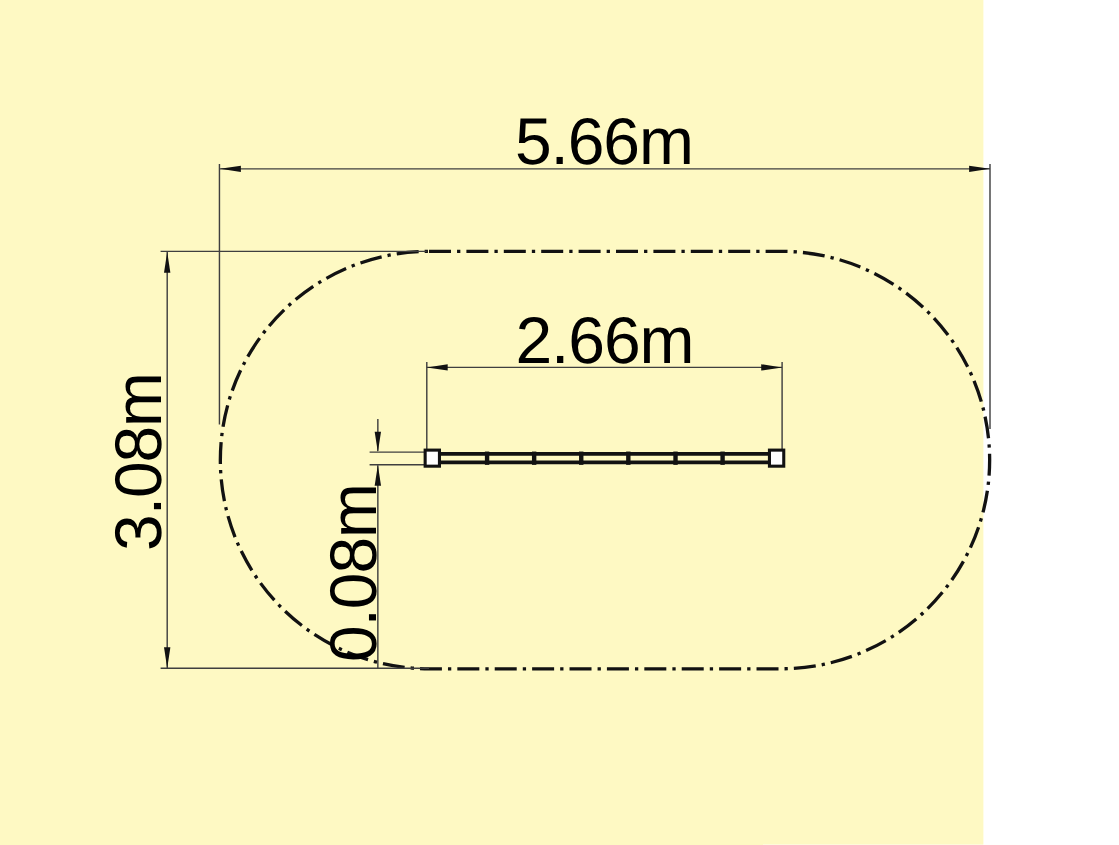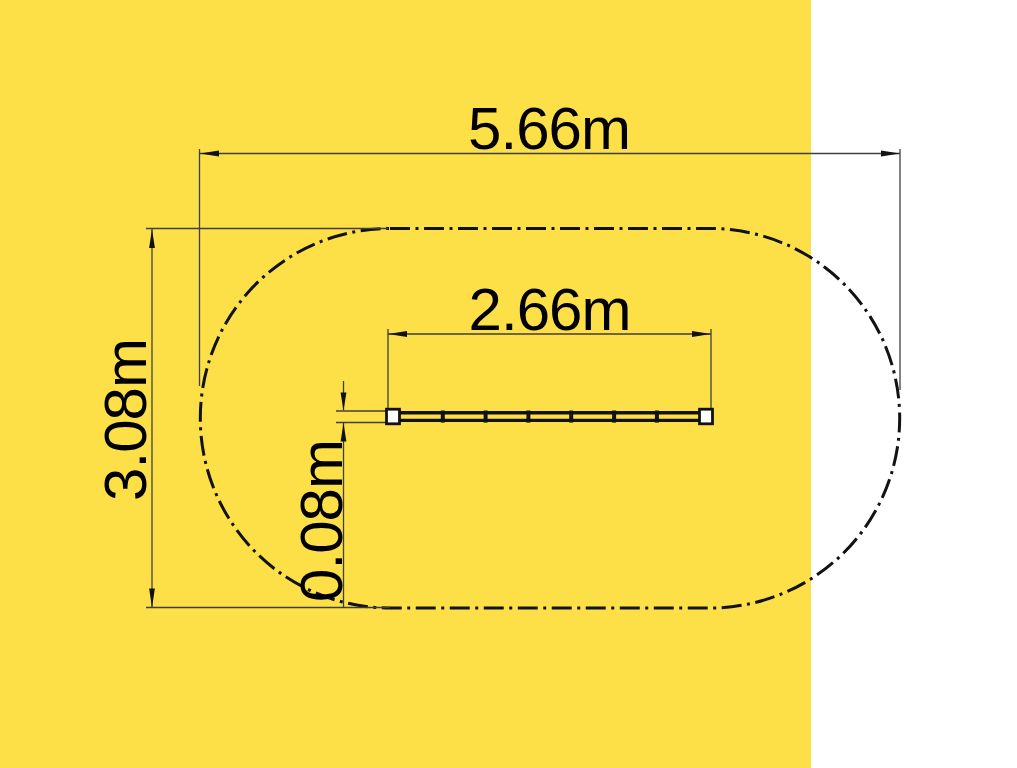--- a/index.html
+++ b/index.html
@@ -6,23 +6,23 @@
     margin: 0;
     padding: 0;
     background: #ffffff;
     width: 1017px;
     height: 768px;
     overflow: hidden;
     font-family: "Liberation Sans", sans-serif;
   }
   #stage {
     position: relative;
-    width: 811px;
+    width: 894px;
     height: 768px;
-    background: #fde047;
+    background: #fef9c3;
   }
   svg { display: block; }
   text.dim-label {
     font-family: "Liberation Sans", sans-serif;
     font-size: 60px;
     fill: #000000;
     letter-spacing: -1px;
   }
 </style>
 </head>

